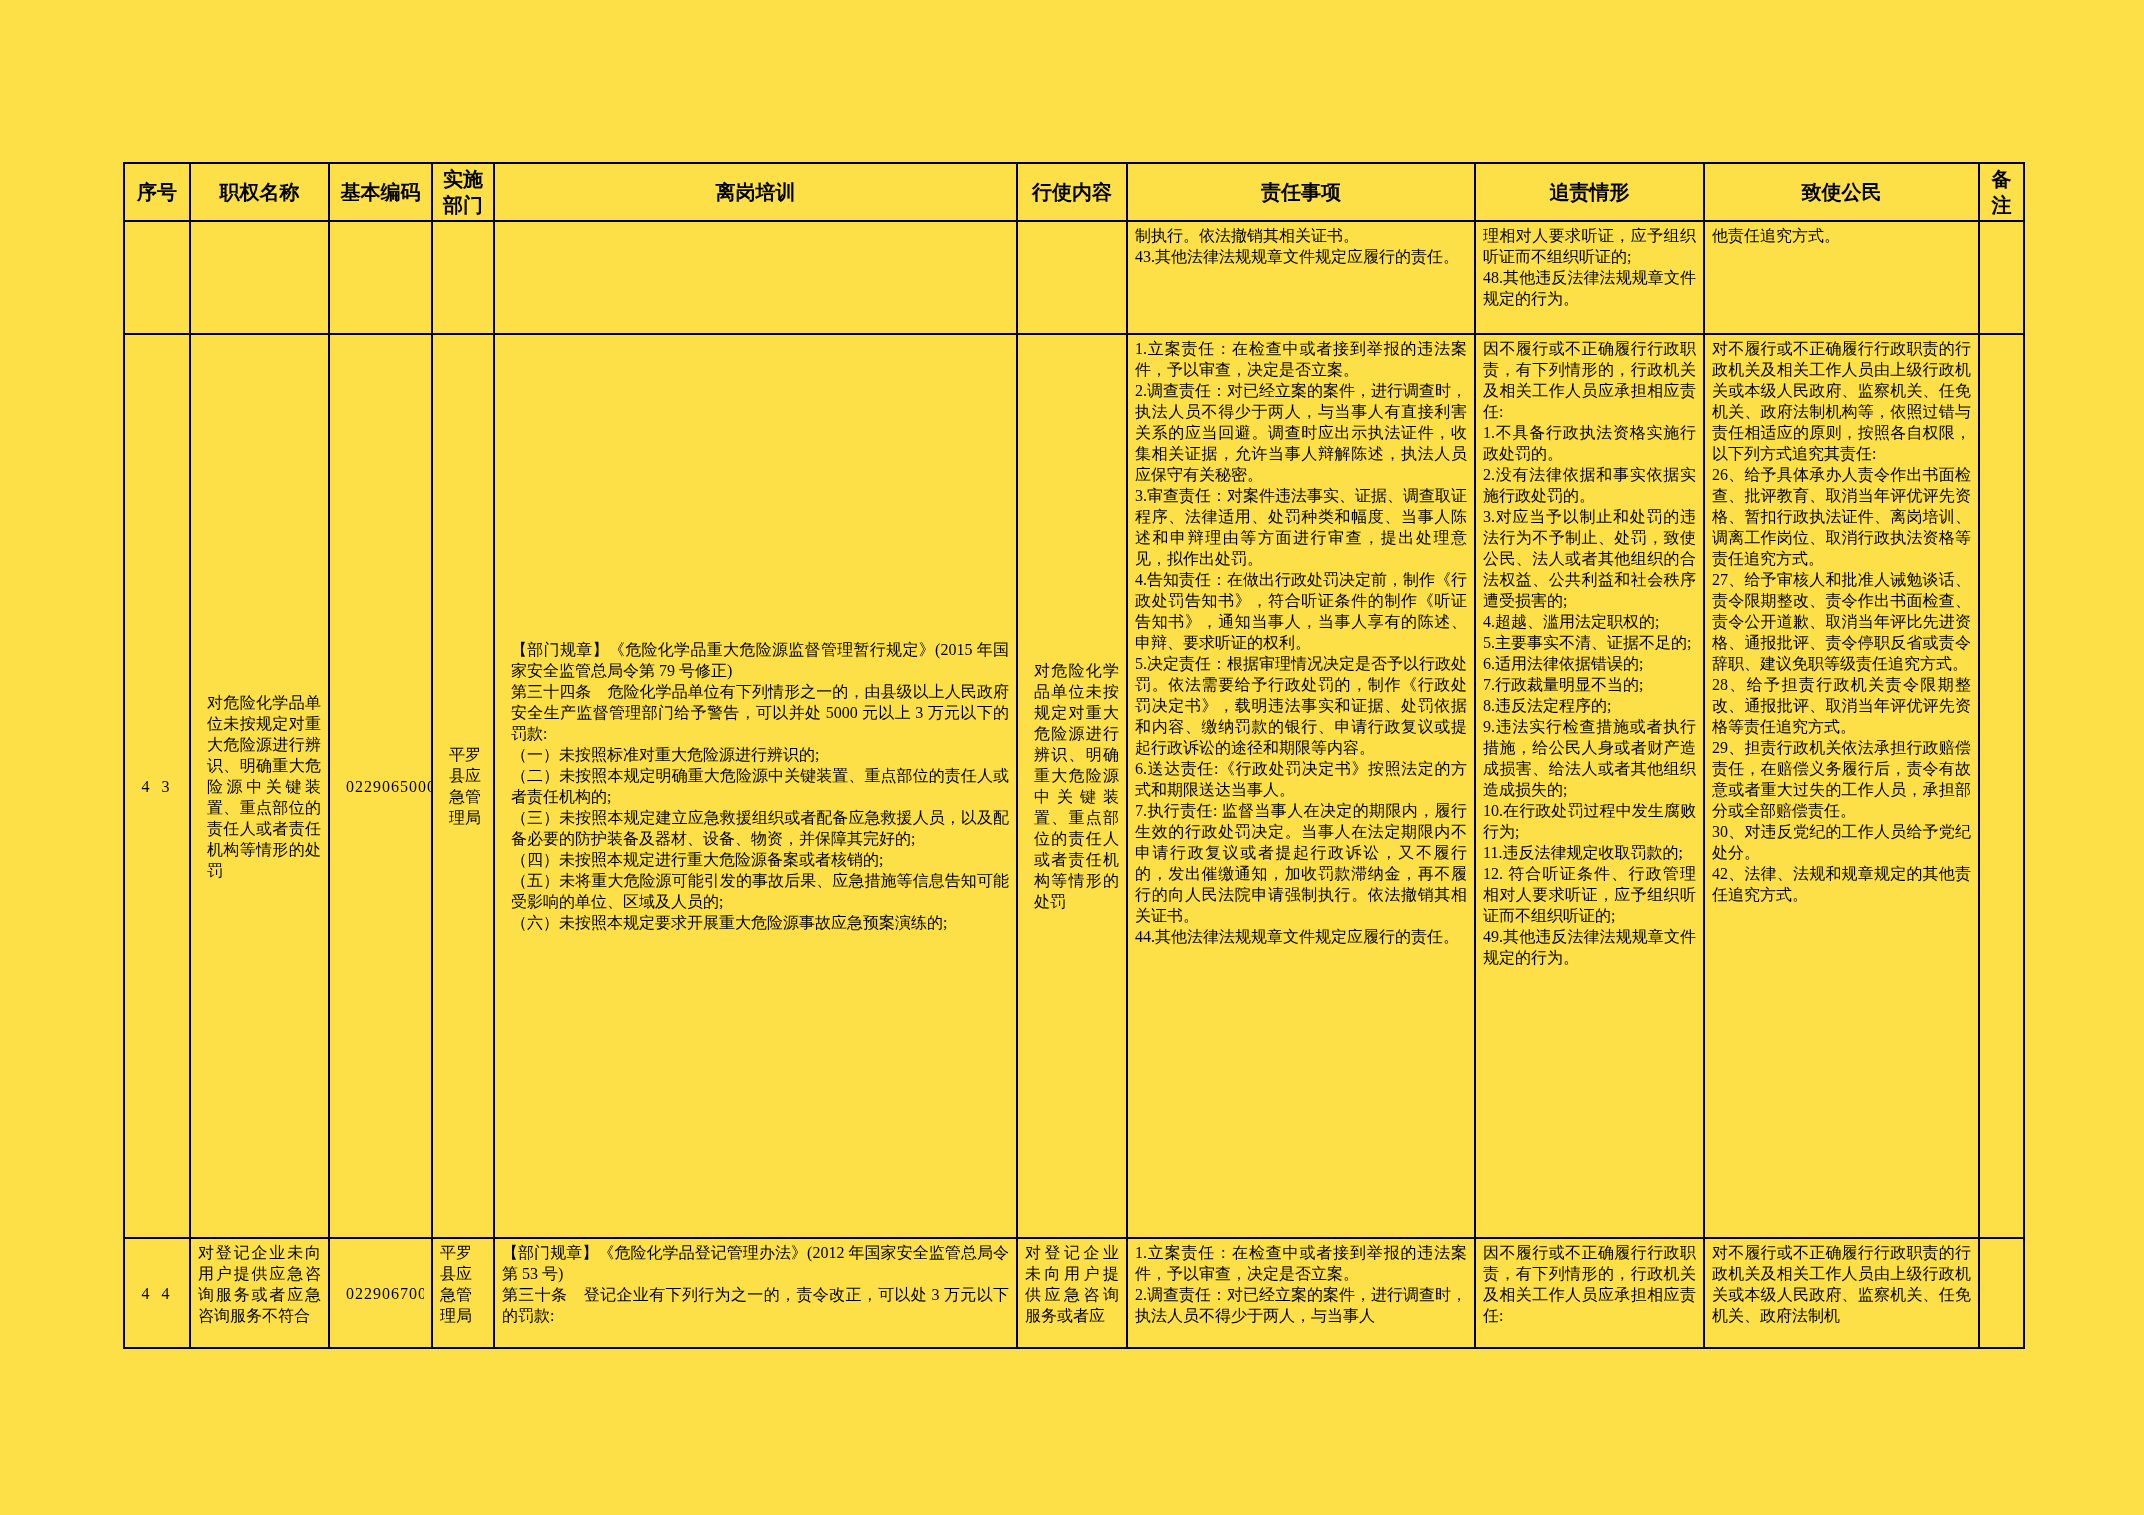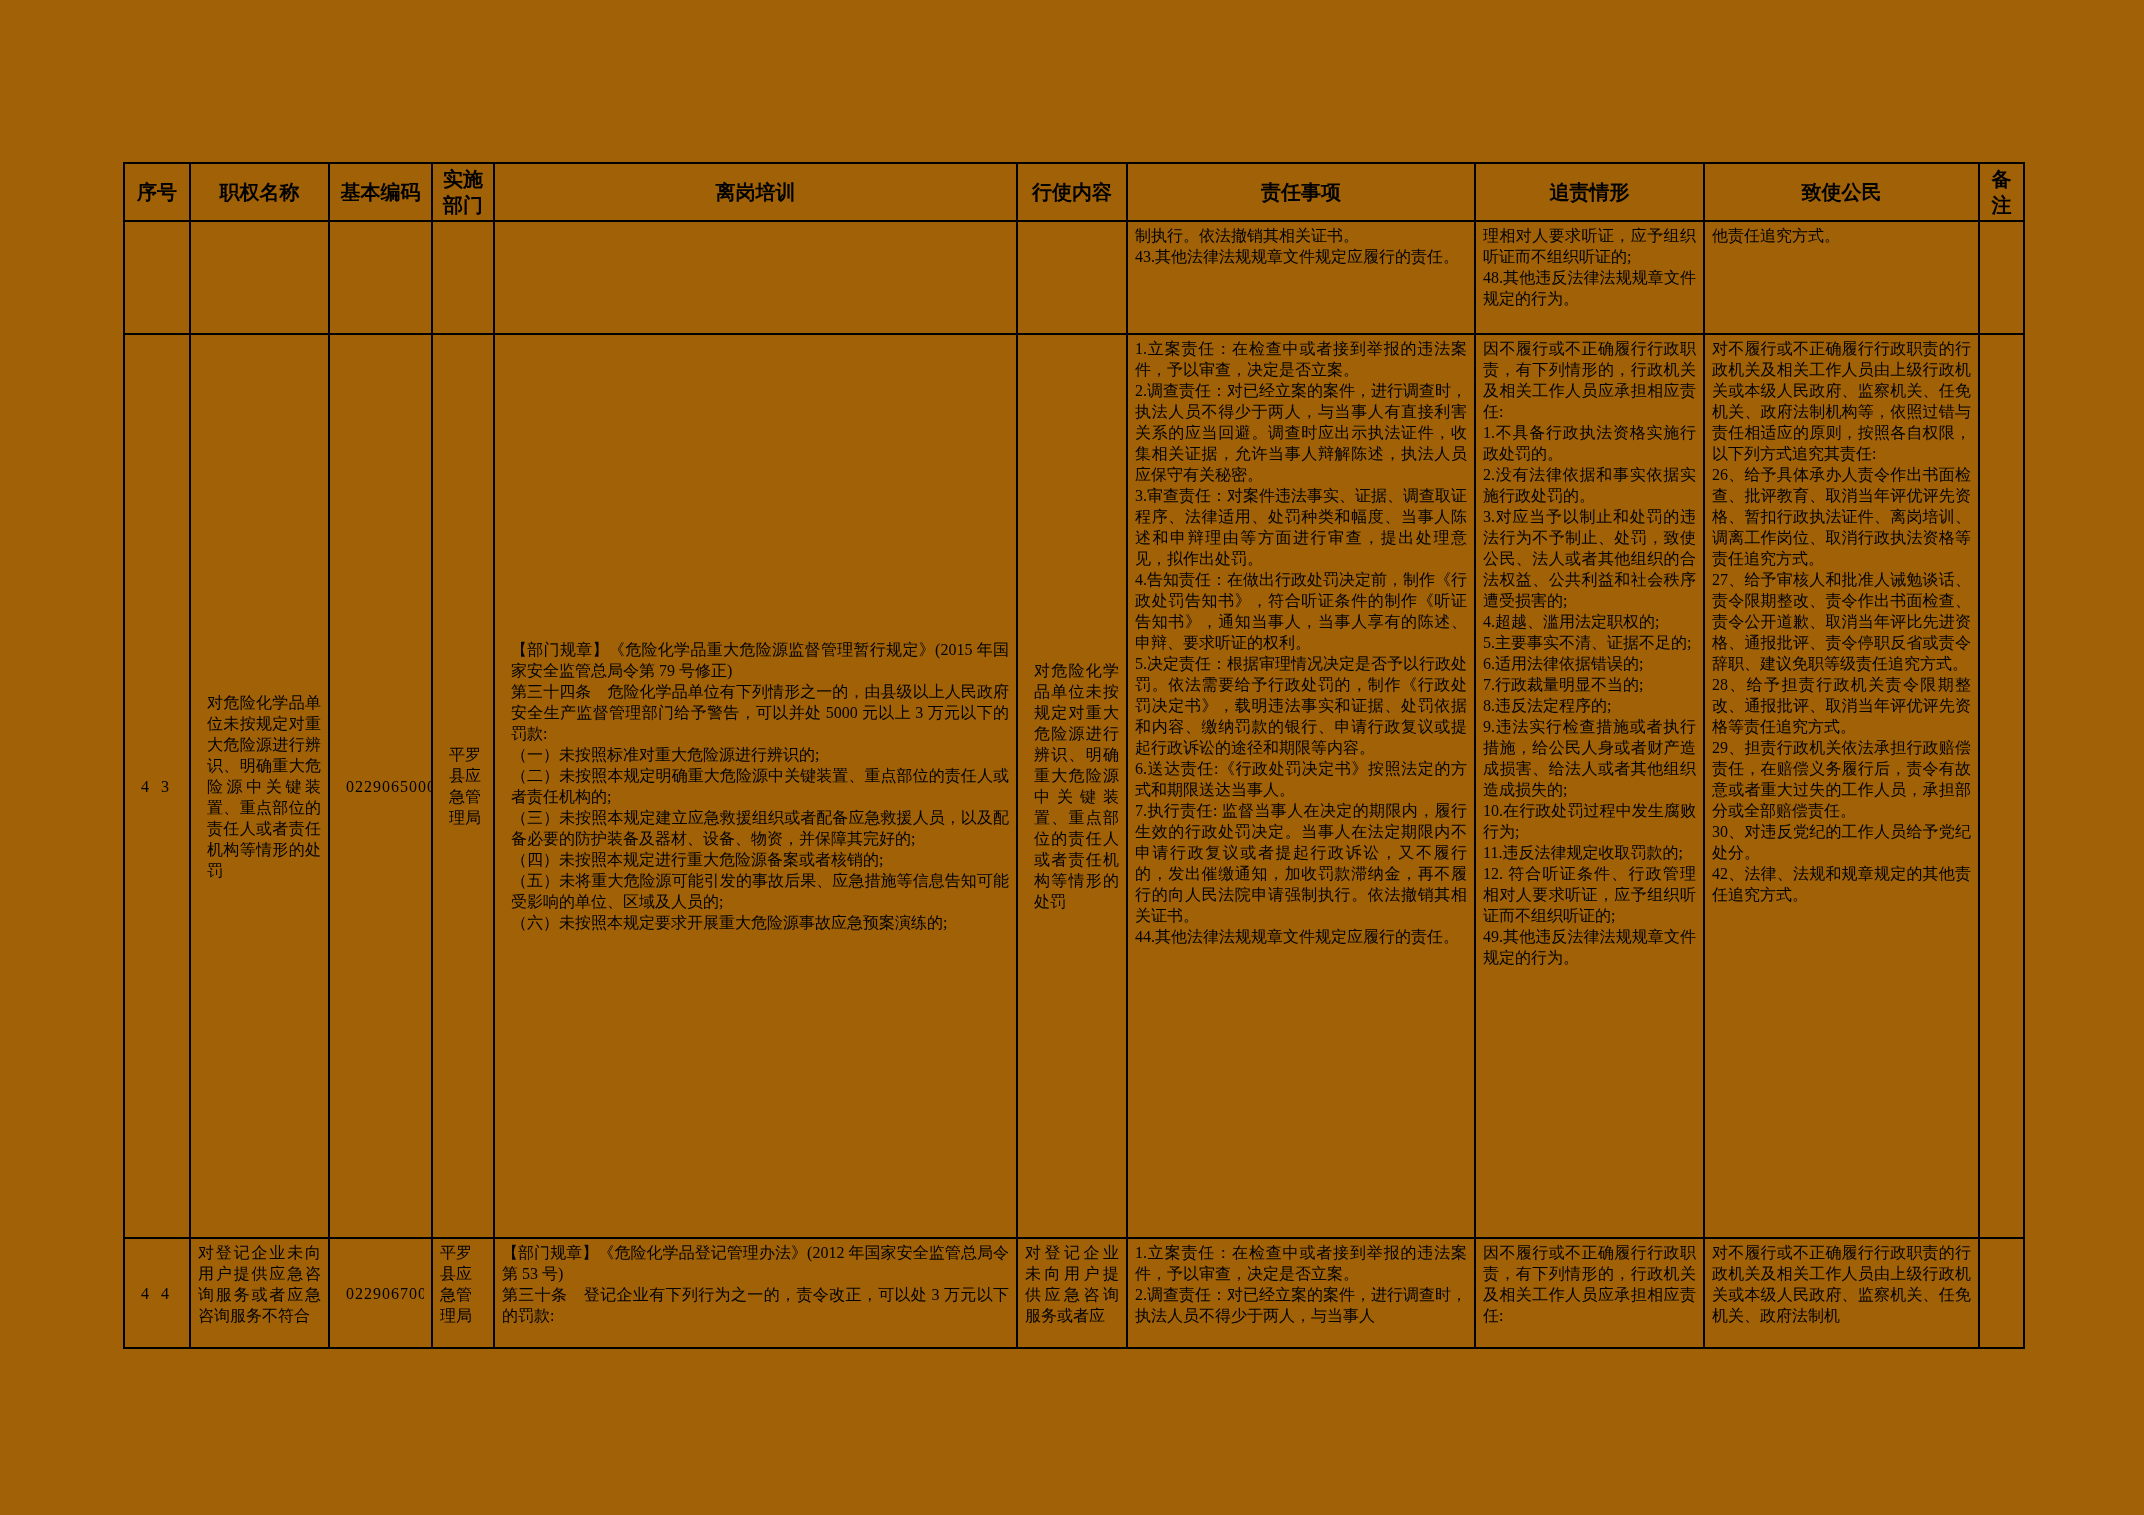--- a/index.html
+++ b/index.html
@@ -1,20 +1,20 @@
 <!DOCTYPE html>
 <html><head>
 <meta charset="utf-8">
 <style>
   html, body { margin: 0; padding: 0; background: #e8e8e8; }
   .page {
     position: relative;
     width: 2144px;
     height: 1515px;
-    background: #a16207;
+    background: #fde047;
     font-family: "Liberation Serif", "DejaVu Serif", serif;
     color: #000000;
     overflow: hidden;
   }
   table.grid {
     position: absolute;
     left: 123px;
     top: 162px;
     width: 1900px;
     border-collapse: collapse;
@@ -40,21 +40,21 @@
   }
   tr.hdr  { height: 58px; }
   tr.rA   { height: 113px; }
   tr.r43  { height: 904px; }
   tr.r44  { height: 110px; }
   td.mid  { vertical-align: middle; padding-left: 16px; }
   .cw     { white-space: pre-wrap; text-align: justify; }
   .cw.ctr-txt { text-align: left; white-space: normal; }
   tr.rA  .cw { max-height: 106px; overflow: hidden; }
   tr.r44 .cw { max-height: 102px; overflow: hidden; }
-  .seq    { letter-spacing: 12px; white-space: nowrap; }
+  .seq    { letter-spacing: 12px; text-align: center; white-space: nowrap; }
   .code   { text-align: center; white-space: nowrap; letter-spacing: 1px; }
 </style>
 </head>
 <body>
 
 <div class="page">
   <table class="grid">
     <colgroup>
       <col style="width:66px">
         <col style="width:139px">

